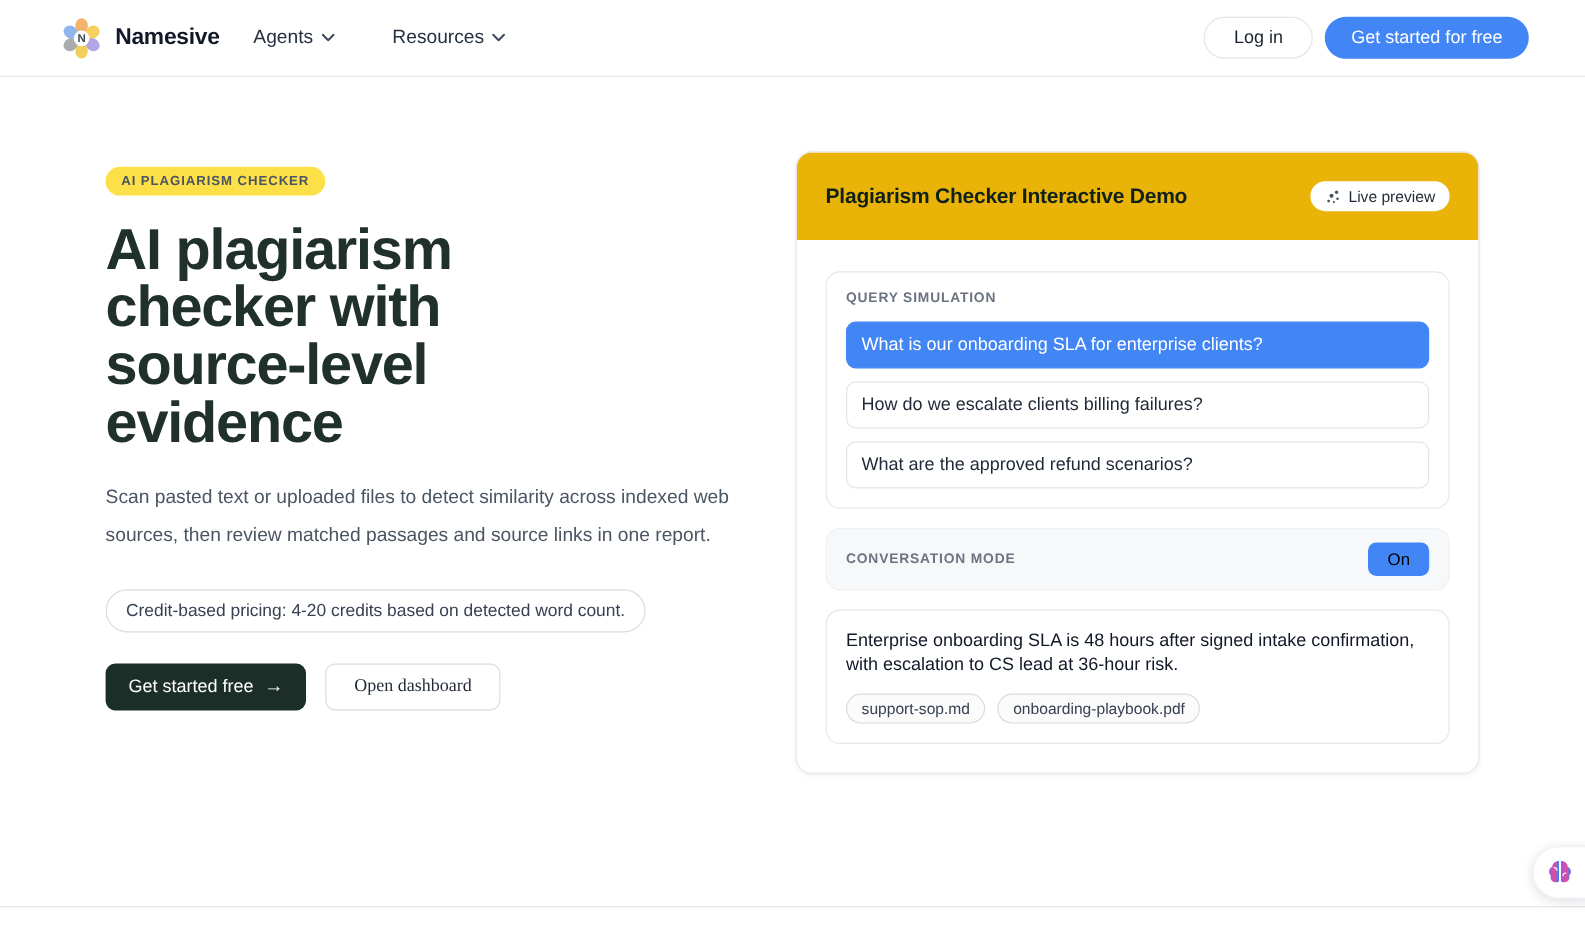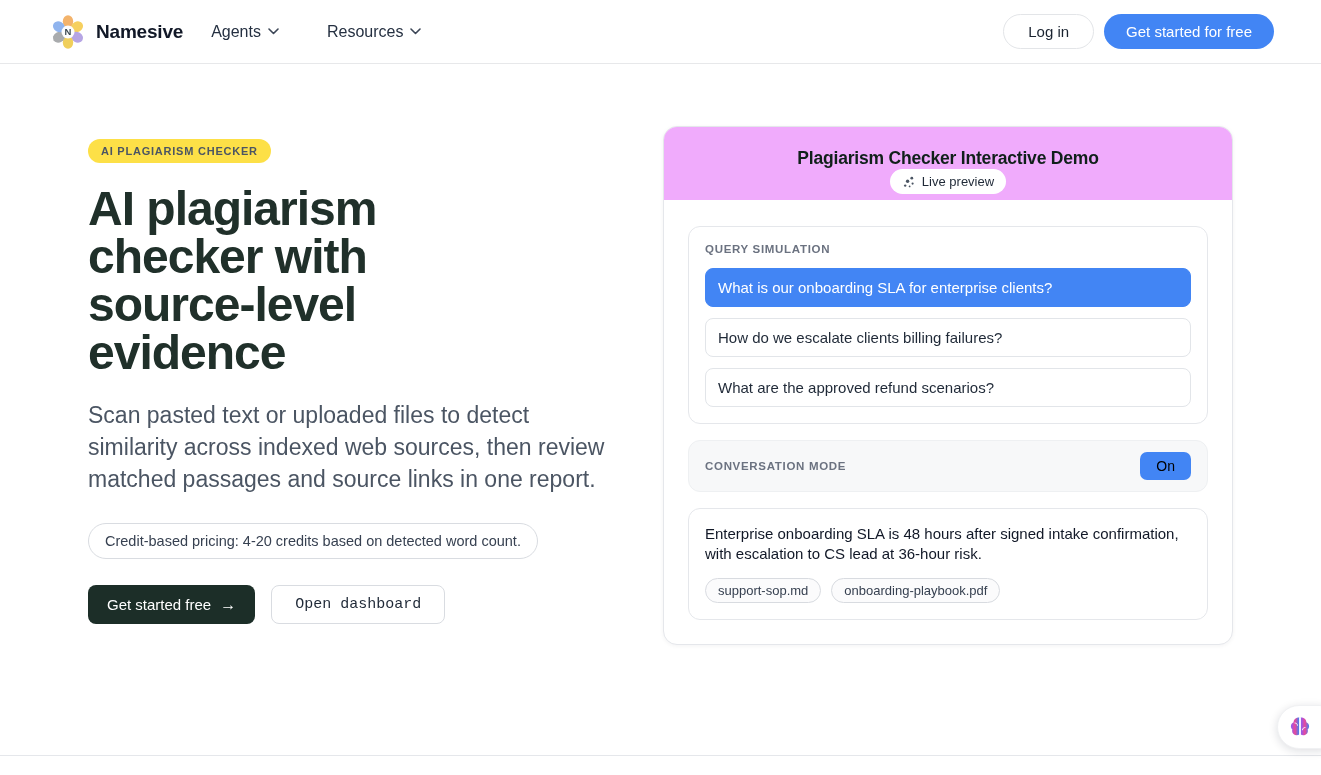--- a/index.html
+++ b/index.html
@@ -44,55 +44,54 @@
     display: inline-block; background: #fde047; border-radius: 999px;
     padding: 6px 13px; font-size: 11px; font-weight: 600; letter-spacing: 0.07em;
     color: #4b5563; margin-bottom: 22px;
   }
   .hero-title {
     width: 442px;
     font-size: 48px; line-height: 48px; font-weight: 700;
     letter-spacing: -1px; color: #20302a; margin-bottom: 22px;
   }
   .hero-desc {
-    width: 525px; font-size: 23px; line-height: 32px; color: #4b5563;
+    width: 525px; font-size: 16px; line-height: 32px; color: #4b5563;
     margin-bottom: 28px;
   }
   .pricing-pill {
     display: inline-block; border: 1px solid #d9dce1; border-radius: 999px;
     padding: 9px 16px; font-size: 14.5px; color: #374151; margin-bottom: 26px;
     background: #fff;
   }
   .cta-row { display: flex; gap: 16px; }
   .btn-primary {
     display: inline-flex; align-items: center; gap: 9px;
     background: #1c2e28; color: #fff; border: none; border-radius: 8px;
     padding: 10px 19px; font-size: 15px; font-weight: 500; cursor: pointer;
     font-family: inherit;
   }
   .arrow-glyph { font-size: 16px; line-height: 1; }
   .btn-secondary {
     background: #fff; border: 1px solid #d9dce1; border-radius: 8px;
     padding: 10px 23px; font-size: 15px; font-weight: 500; color: #1f2937; cursor: pointer;
-    font-family: Liberation Mono, monospace;
+    font-family: Liberation Serif, serif;
   }
 
   
   .demo-card {
     margin-left: auto; width: 570px; flex: none; align-self: flex-start;
     margin-top: -13px;
     background: #fff; border: 1px solid #e5e7eb; border-radius: 14px;
     box-shadow: 0 1px 4px rgba(16,24,40,.05);
     overflow: hidden;
   }
   .demo-header {
-    background: #f0abfc; padding: 21px 24px;
+    background: #eab308; padding: 21px 24px;
     display: flex; align-items: center; justify-content: space-between;
     height: 73px;
-    flex-direction: column;
   }
   .demo-title { font-size: 17.5px; font-weight: 700; color: #10201a; letter-spacing: -0.2px; }
   .live-badge {
     display: inline-flex; align-items: center; gap: 6px;
     background: #fff; border-radius: 999px; padding: 5px 12px;
     font-size: 13px; color: #1f2937;
   }
   .demo-body { padding: 26px 24px 24px; }
 
   .tabs { display: flex; gap: 26px; margin-top: 26px; margin-bottom: 14px; }

